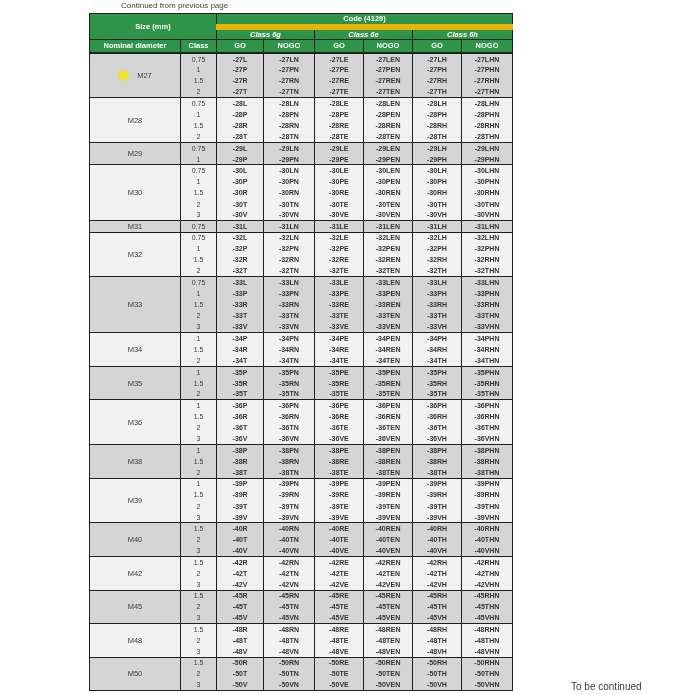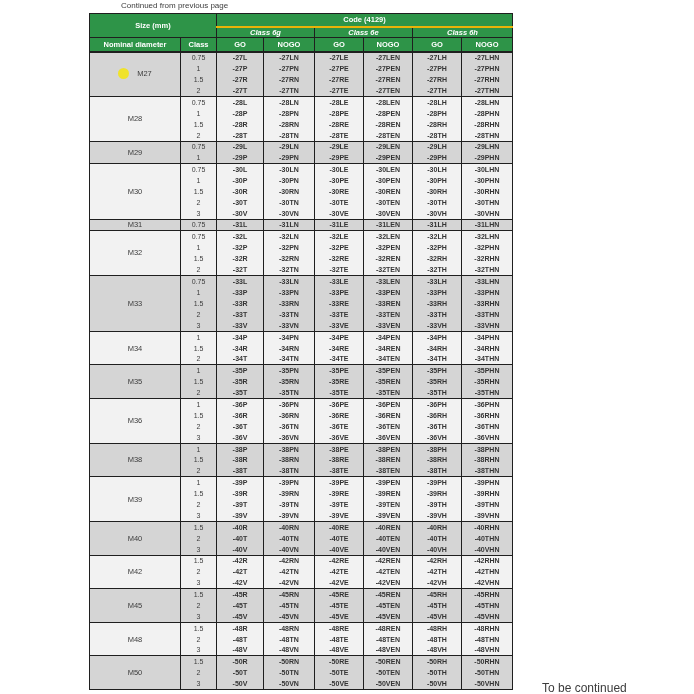--- a/index.html
+++ b/index.html
@@ -7,22 +7,22 @@
     width:694px;height:694px;background:#ffffff;
     font-family:"Liberation Sans", sans-serif;
     position:relative;overflow:hidden;
   }
   .page{position:absolute;inset:0;}
   .top-note{
     position:absolute;left:89px;top:1px;
     font-size:8px;color:var(--text);letter-spacing:0;margin-left:32px;
   }
   .bottom-note{
-    position:absolute;left:542px;top:681px;
-    font-size:12px;color:var(--text);
+    position:absolute;left:571px;top:681px;
+    font-size:10px;color:var(--text);
   }
   table.gauge{
     position:absolute;left:89px;top:13px;
     width:423px;height:677px;
     border-collapse:collapse;table-layout:fixed;
     border:1px solid var(--border);
   }
   th,td{
     padding:0;margin:0;text-align:center;vertical-align:middle;
     border-left:1px solid var(--border);
@@ -30,21 +30,21 @@
     overflow:hidden;white-space:nowrap;
   }
   thead th{
     background:var(--green);color:var(--headerText);
     font-weight:bold;font-size:7.5px;
   }
   tr.r-code{height:13px;}
   tr.r-class{height:11px;}
   tr.r-sub{height:14px;margin-top:48px;}
   th.size-cell{border-bottom:1px solid var(--border);}
-  th.code-cell{border-bottom:2px solid #eab308;}
+  th.code-cell{border-bottom:6px solid #eab308;}
   th.class-cell{border-top:none;border-bottom:1px solid var(--border);font-style:italic;}
   tr.r-sub th{border-bottom:2px solid var(--border);}
   tbody{border-top:1px solid var(--border);margin-top:18px;}
   tbody tr{height:11.2px;}
   td{border-top:none;border-bottom:none;font-size:7px;color:var(--text);}
   tbody.gray td{background:var(--gray);}
   tbody.light td{background:var(--light);}
   td.diam{font-size:7.5px;}
   td.pitch{font-weight:normal;}
   td.code{font-weight:bold;color:#343434;letter-spacing:0;}

